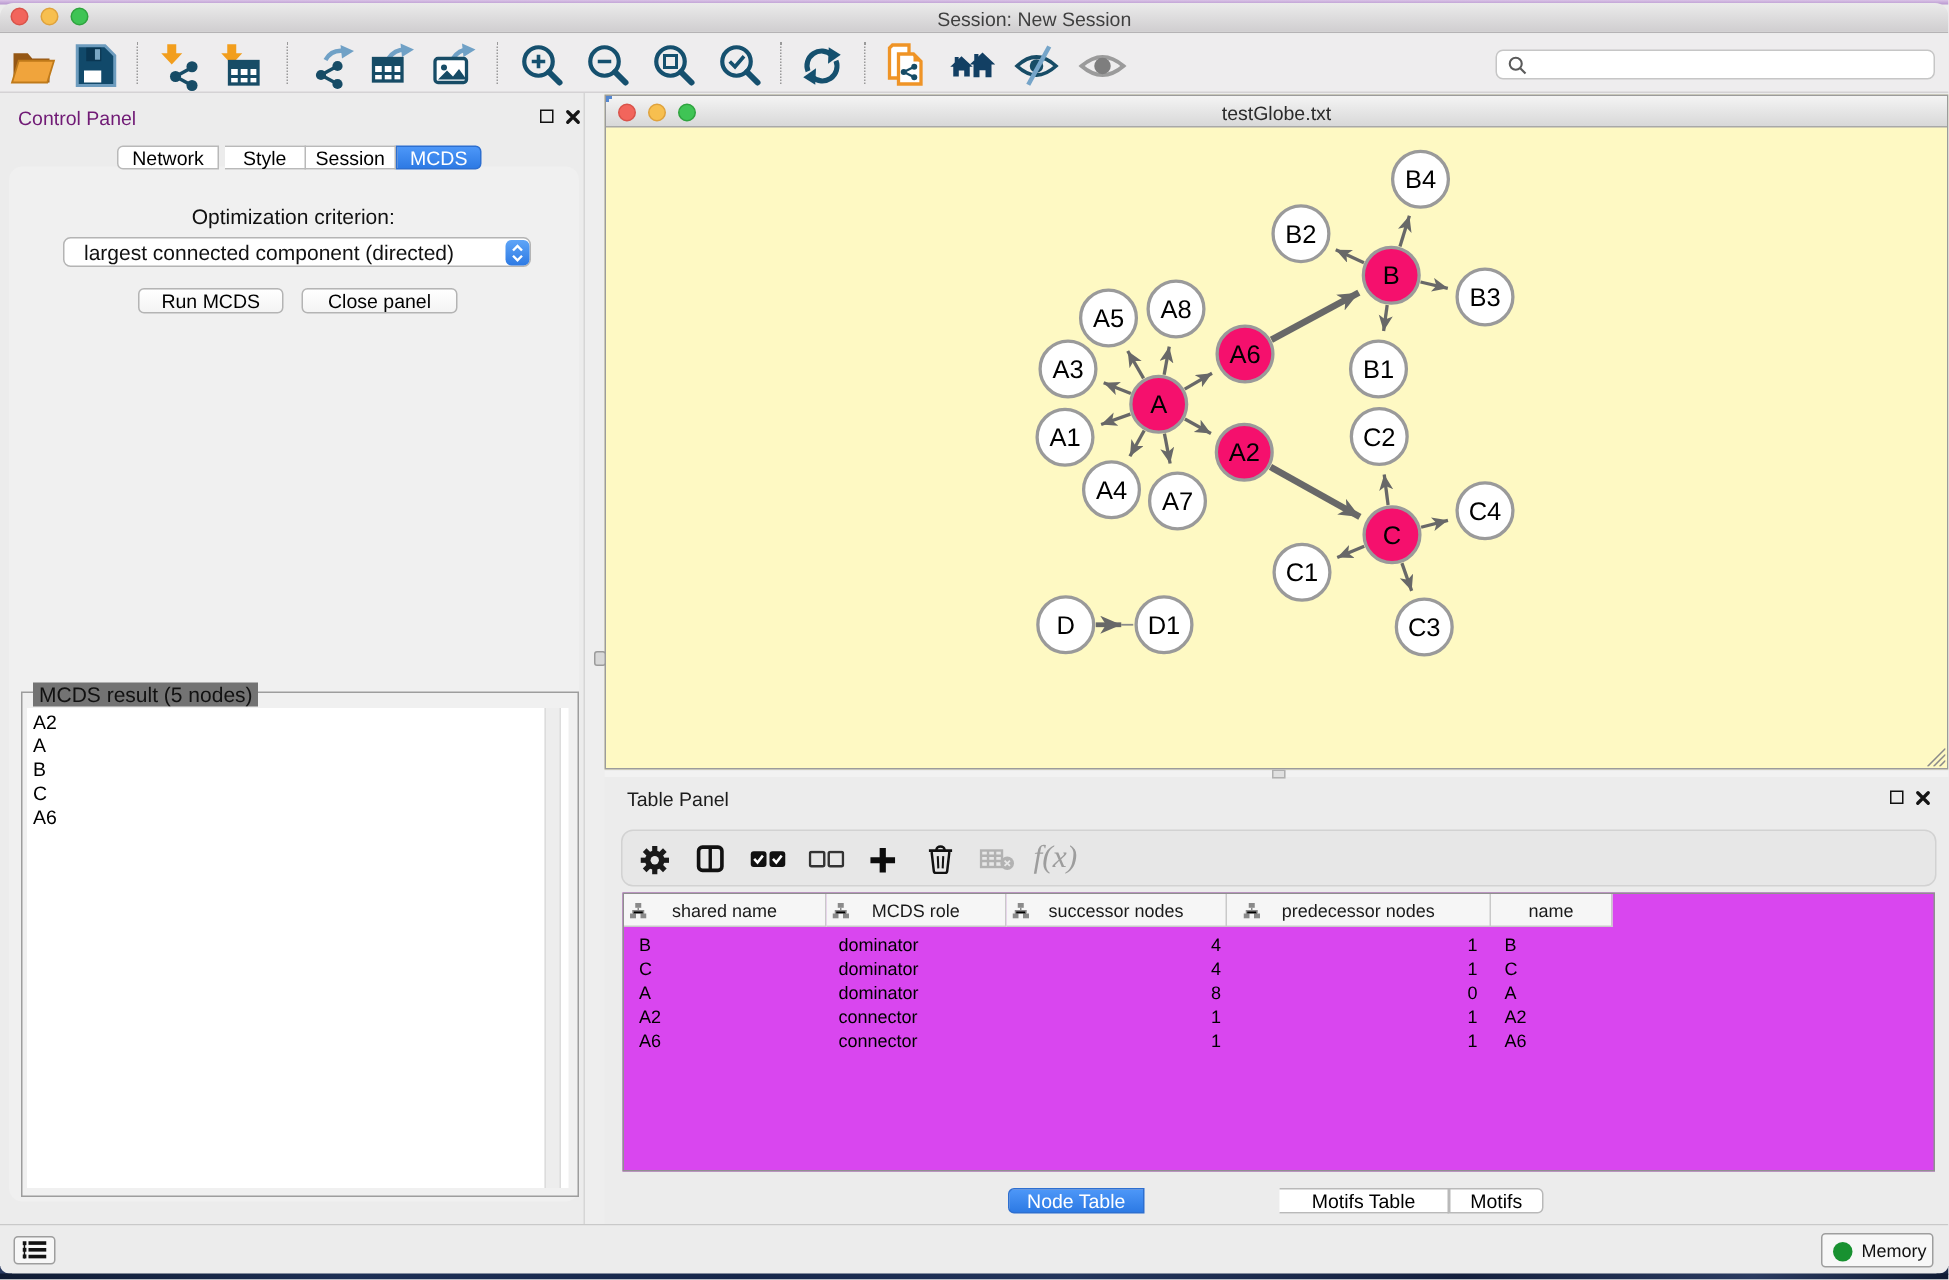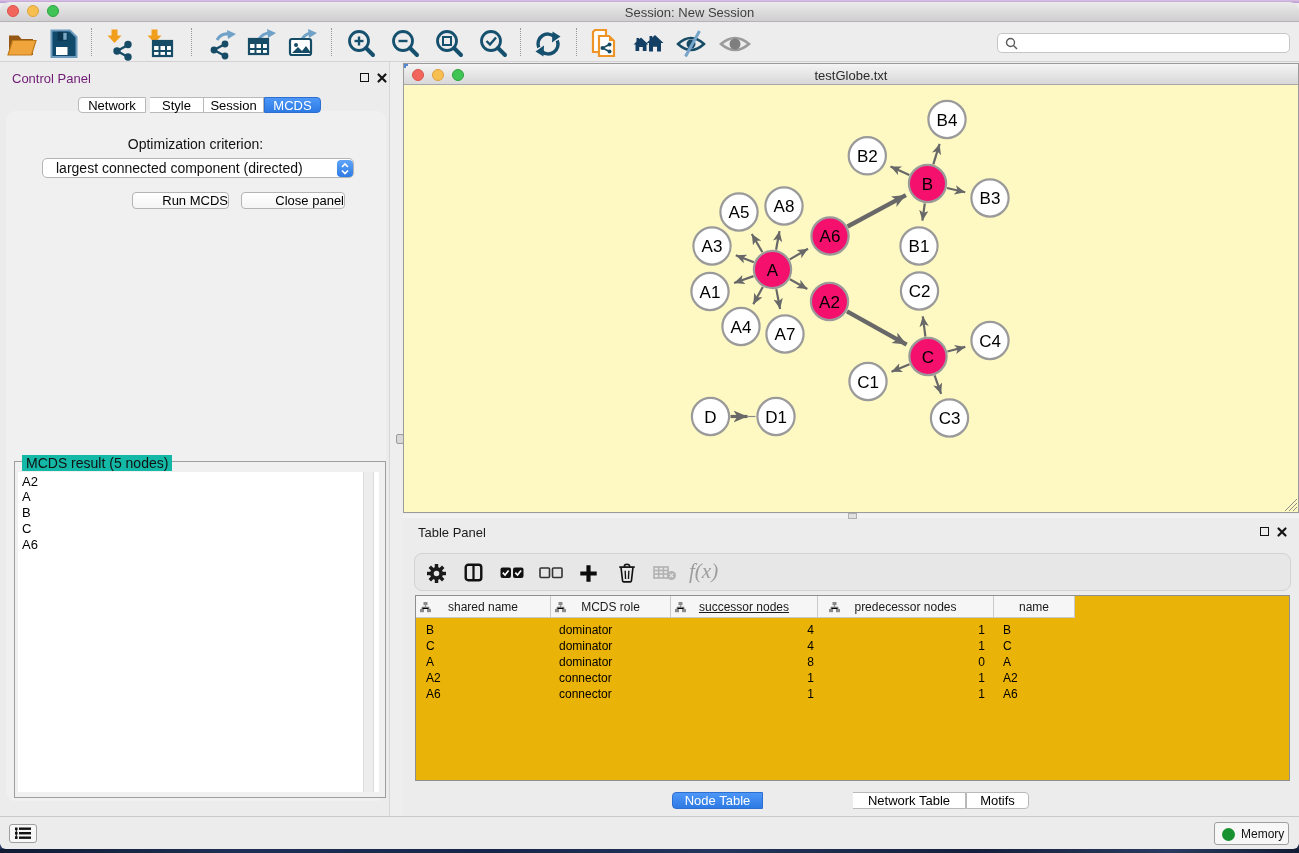--- a/index.html
+++ b/index.html
@@ -17,39 +17,39 @@
 .ticon { position:absolute; top:4px; }
 
 .cp-head-text { left:12px; top:71px; font-size:13px; color:#701a75; }
 .cp-sq { left:360px; top:73px; width:9px; height:9px; border:1.6px solid #111; }
 .seg { position:absolute; height:16px; font-size:13px; text-align:center; background:#fff; border:1px solid #b9b9b9; color:#000; line-height:15px; }
 .seg.sel { background:linear-gradient(#4d97f8,#2d7ae4); color:#fff; border-color:#2d6fd0; }
 .cp-content { left:6px; top:111px; width:380px; height:690px; background:#f0f0f0; border-radius:9px; }
 .opt-label { left:0px; top:136px; width:391px; text-align:center; font-size:14px; color:#111; }
 .dropdown { left:42px; top:158px; width:312px; height:20px; background:#fff; border:1px solid #b4b4b4; border-radius:5px; font-size:14px; color:#111; line-height:19px; padding-left:13px; }
 .dd-btn { left:294px; top:0.5px; width:16px; height:17px; border-radius:4px; background:linear-gradient(#5fa5f7,#2d7ae4); }
-.btn { position:absolute; height:17px; background:linear-gradient(#ffffff,#f4f4f4); border:1px solid #b4b4b4; border-radius:4px; font-size:13px; color:#000; text-align:right; line-height:16px;margin-left:40px; }
+.btn { position:absolute; height:17px; background:linear-gradient(#ffffff,#f4f4f4); border:1px solid #b4b4b4; border-radius:4px; font-size:13px; color:#000; text-align:center; line-height:16px; }
 .groupbox { left:14px; top:461px; width:372px; height:337px; border:1px solid #9d9d9d; }
-.gb-title { left:22px; top:455px; background:#14b8a6; padding:0 4px; font-size:14px; color:#111; }
+.gb-title { left:22px; top:455px; background:#737373; padding:0 4px; font-size:14px; color:#111; }
 .gb-list { left:18px; top:472px; width:361px; height:320px; background:#fff; font-size:13px; color:#000; }
 .gb-item { position:absolute; left:4px; }
 .sb-track { position:absolute; right:5px; top:0px; width:11px; height:320px; background:#ededed; border-left:1px solid #dcdcdc; border-right:1px solid #dcdcdc; }
 
 .vsplit { left:389px; top:62px; width:14px; height:754px; background:#eeeeee; border-left:1px solid #d6d6d6; }
 
 .iframe { left:403px; top:63px; width:896px; height:450px; border:1px solid #9b9b9b; background:#fef9c3; }
 .if-titlebar { position:absolute; left:0; top:0; width:100%; height:21px; background:linear-gradient(#f4f4f4,#d8d8d8); border-bottom:1px solid #a8a8a8; }
 .if-title { position:absolute; top:4px; width:100%; text-align:center; font-size:13px; color:#2b2b2b; }
 .resize-grip { position:absolute; right:1px; bottom:1px; width:13px; height:13px; }
 .wsquare { left:396px; top:434px; width:8px; height:10px; background:#d8d8d8; border:1px solid #9b9b9b; border-radius:2px; }
 
 .tp-head-text { left:418px; top:525px; font-size:13px; color:#1c1c1c; }
 .tp-sq { left:1260px; top:527px; width:9px; height:9px; border:1.6px solid #111; }
 .tp-toolbar { left:414px; top:553px; width:877px; height:38px; background:#e7e7e7; border:1px solid #d2d2d2; border-radius:8px; }
-.tbl { left:415px; top:595px; width:875px; height:186px; background:#eab308; border:1px solid #8f8f8f; }
+.tbl { left:415px; top:595px; width:875px; height:186px; background:#d946ef; border:1px solid #8f8f8f; }
 .th-cell { position:absolute; top:0; height:22px; background:#f6f6f6; border-right:1px solid #c9c9c9; border-bottom:1px solid #c9c9c9; font-size:12px; color:#1a1a1a; text-align:center; line-height:22px; }
 .td { position:absolute; font-size:12px; color:#000; height:16px; line-height:16px; }
 .btabs { top:792px; height:17px; line-height:16px; }
 .statusbar { left:0; top:816px; width:1299px; height:33px; background:#ececec; border-top:1px solid #c9c9c9; border-radius:0 0 6px 6px; }
 .mem-btn { left:1214px; top:822px; width:75px; height:23px; background:#f7f7f7; border:1px solid #9e9e9e; border-radius:3px; }
 .list-btn { left:9px; top:824px; width:28px; height:19px; background:#f7f7f7; border:1px solid #9e9e9e; border-radius:3px; }
 </style>
 </head>
 <body>
 <div class="abs wp-top"></div>
@@ -390,21 +390,21 @@
         <line x1="10.4" y1="2" x2="10.4" y2="13"></line>
     </g>
     <circle cx="18.5" cy="10.5" r="4.5" fill="#b2b2b2"></circle>
     <path d="M16.7,8.7 l3.6,3.6 M20.3,8.7 l-3.6,3.6" stroke="#e7e7e7" stroke-width="1.2"></path>
   </svg>
   <div style="position:absolute;left:274px;top:5px;font-family:'Liberation Serif',serif;font-style:italic;font-size:21px;color:#9d9d9d;">f(x)</div>
 </div>
 <div class="abs tbl">
   <div class="th-cell" style="left:0;width:135px;">shared name</div>
   <div class="th-cell" style="left:135px;width:120px;">MCDS role</div>
-  <div class="th-cell" style="left:255px;width:147px;text-decoration:underline;">successor nodes</div>
+  <div class="th-cell" style="left:255px;width:147px;">successor nodes</div>
   <div class="th-cell" style="left:402px;width:176px;">predecessor nodes</div>
   <div class="th-cell" style="left:578px;width:81px;">name</div>
   <svg class="hicon" style="position:absolute;left:4px;top:6px" width="11" height="11" viewBox="0 0 11 11">
       <g fill="#8a8a8a">
         <rect x="3.5" y="0" width="4" height="3.2"></rect>
         <rect x="0" y="7" width="4" height="3.2"></rect>
         <rect x="7" y="7" width="4" height="3.2"></rect>
       </g>
       <g stroke="#8a8a8a" stroke-width="1">
         <path d="M5.5,3.2 v2 M2,7 v-1.8 h7 v1.8"></path>
@@ -461,21 +461,21 @@
     <div class="td" style="left:402px;top:74px;width:167px;text-align:right;">1</div>
     <div class="td" style="left:587px;top:74px;">A2</div>
   <div class="td" style="left:10px;top:90px;">A6</div>
     <div class="td" style="left:143px;top:90px;">connector</div>
     <div class="td" style="left:255px;top:90px;width:143px;text-align:right;">1</div>
     <div class="td" style="left:402px;top:90px;width:167px;text-align:right;">1</div>
     <div class="td" style="left:587px;top:90px;">A6</div>
 </div>
 <div class="abs seg sel btabs" style="left:672px;width:91px;border-radius:4px 0 0 4px;">Node Table</div>
 <div class="abs seg btabs" style="left:763px;width:76px;border-left:none;margin-top:32px;">Edge Table</div>
-<div class="abs seg btabs" style="left:853px;width:113px;border-left:none;">Network Table</div>
+<div class="abs seg btabs" style="left:853px;width:113px;border-left:none;">Motifs Table</div>
 <div class="abs seg btabs" style="left:966px;width:63px;border-radius:0 4px 4px 0;">Motifs</div>
 <div class="abs" style="left:0;top:844px;width:8px;height:6px;background:#2a3a60"></div>
 <div class="abs" style="left:1291px;top:844px;width:8px;height:6px;background:#1a2847"></div>
 <div class="abs statusbar"></div>
 <div class="abs list-btn">
   <svg width="16" height="13" viewBox="0 0 16 13" style="position:absolute;left:5px;top:2px">
     <g fill="#111">
         <rect x="0.8" y="1" width="1" height="11"></rect>
         <rect x="0" y="0.5" width="2.6" height="2.6"></rect>
         <rect x="0" y="4.9" width="2.6" height="2.6"></rect>

